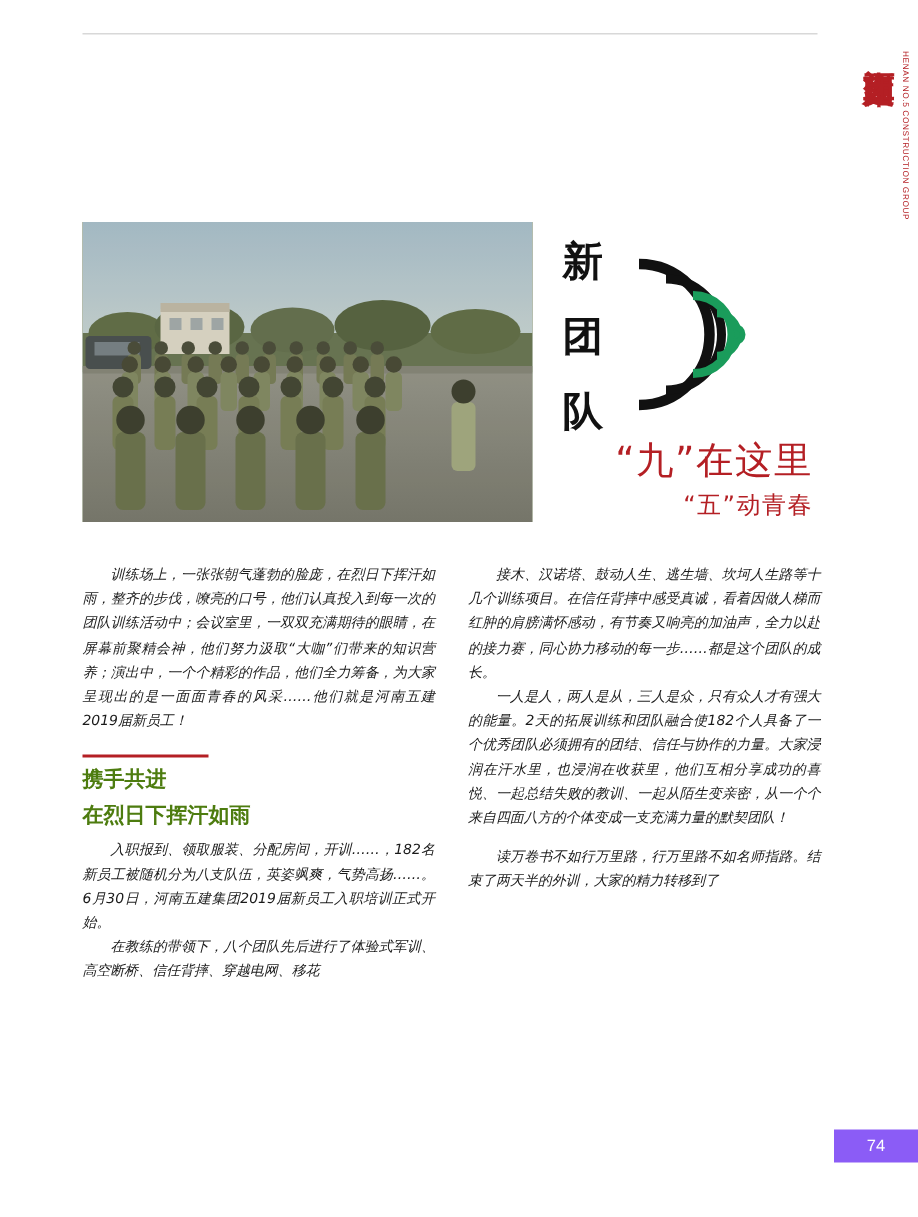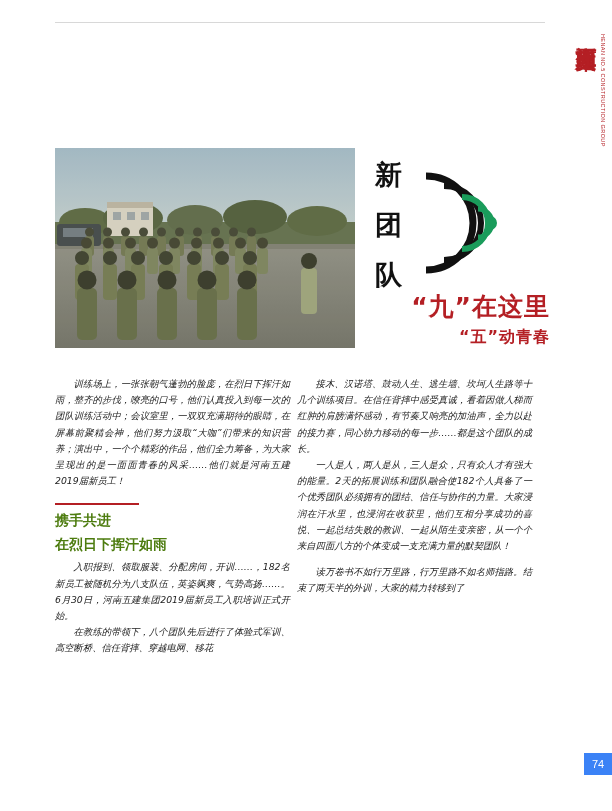--- a/index.html
+++ b/index.html
@@ -98,26 +98,26 @@
   .arcs {
     position: absolute;
     left: 418px;
     top: 168px;
     width: 125px;
     height: 110px;
   }
 
   .headline {
     position: absolute;
-    left: 304px;
+    left: 296px;
     top: 292px;
     width: 246px;
     text-align: right;
     color: #b41f24;
-    font-weight: bold;
+    font-weight: normal;
     font-family: "DejaVu Sans", sans-serif;
   }
   .headline .l1 { font-size: 25px; line-height: 30px; letter-spacing: 1px;}
   .headline .l2 { font-size: 16px; line-height: 30px; letter-spacing: 1px;}
 
   
   .col {
     position: absolute;
     width: 235px;
     font-size: 9.3px;
@@ -125,21 +125,21 @@
     color: #1a1a1a;
     text-align: justify;
     font-family: "DejaVu Sans", sans-serif;
   }
   .col p {
     margin: 0 0 0 0;
     text-indent: 2em;
     font-style: italic;
   }
   .col-left { left: 55px; top: 376px; }
-  .col-right { left: 297px; top: 376px; }
+  .col-right { left: 312px; top: 376px; }
 
   .sec {
     margin-top: 14px;
   }
   .sec-rule {
     width: 84px;
     height: 2px;
     background: #b41f24;
     margin-bottom: 6px;
   }
@@ -151,23 +151,23 @@
     font-family: "DejaVu Sans", sans-serif;
     text-indent: 0;
     margin: 0 0 6px 0;
   }
 
   
   .pagenum {
     position: absolute;
     right: 0px;
     bottom: 36px;
-    width: 28px;
+    width: 56px;
     height: 22px;
-    background: #3b82f6;
+    background: #8b5cf6;
     color: #ffffff;
     font-size: 11px;
     line-height: 22px;
     text-align: center;
     font-family: "Liberation Sans", sans-serif;
   }
 </style>
 </head>
 <body>
 

